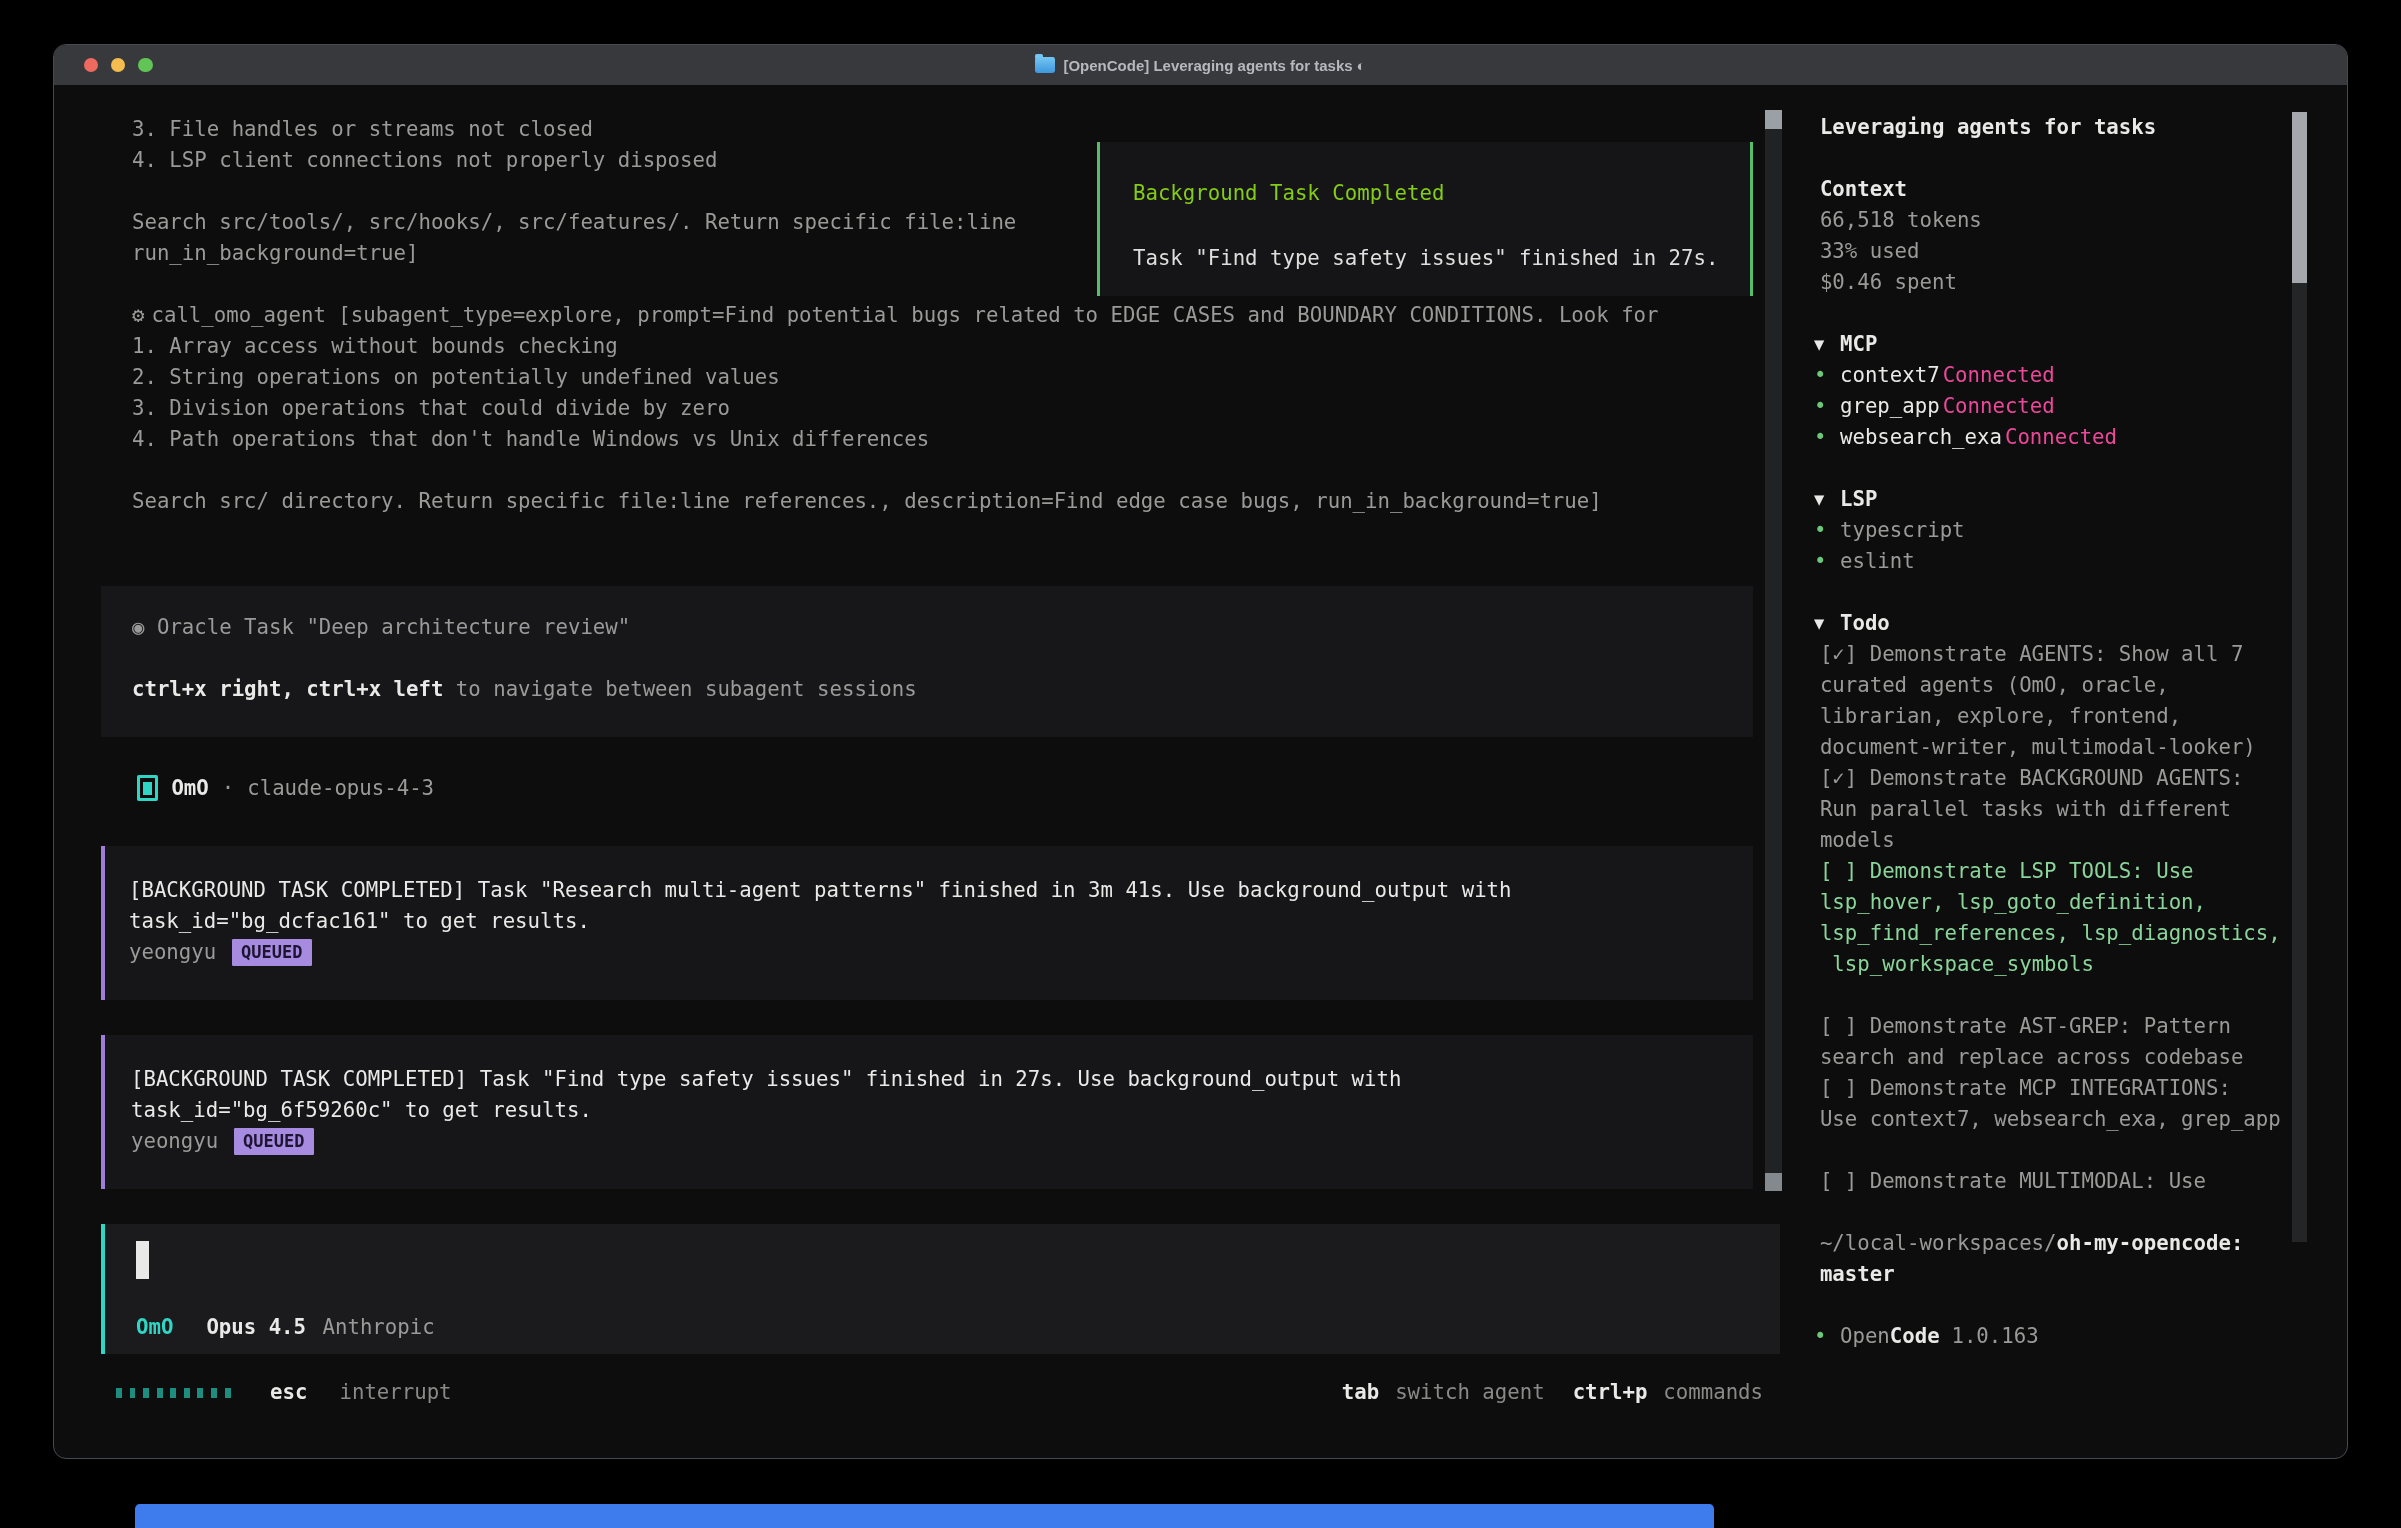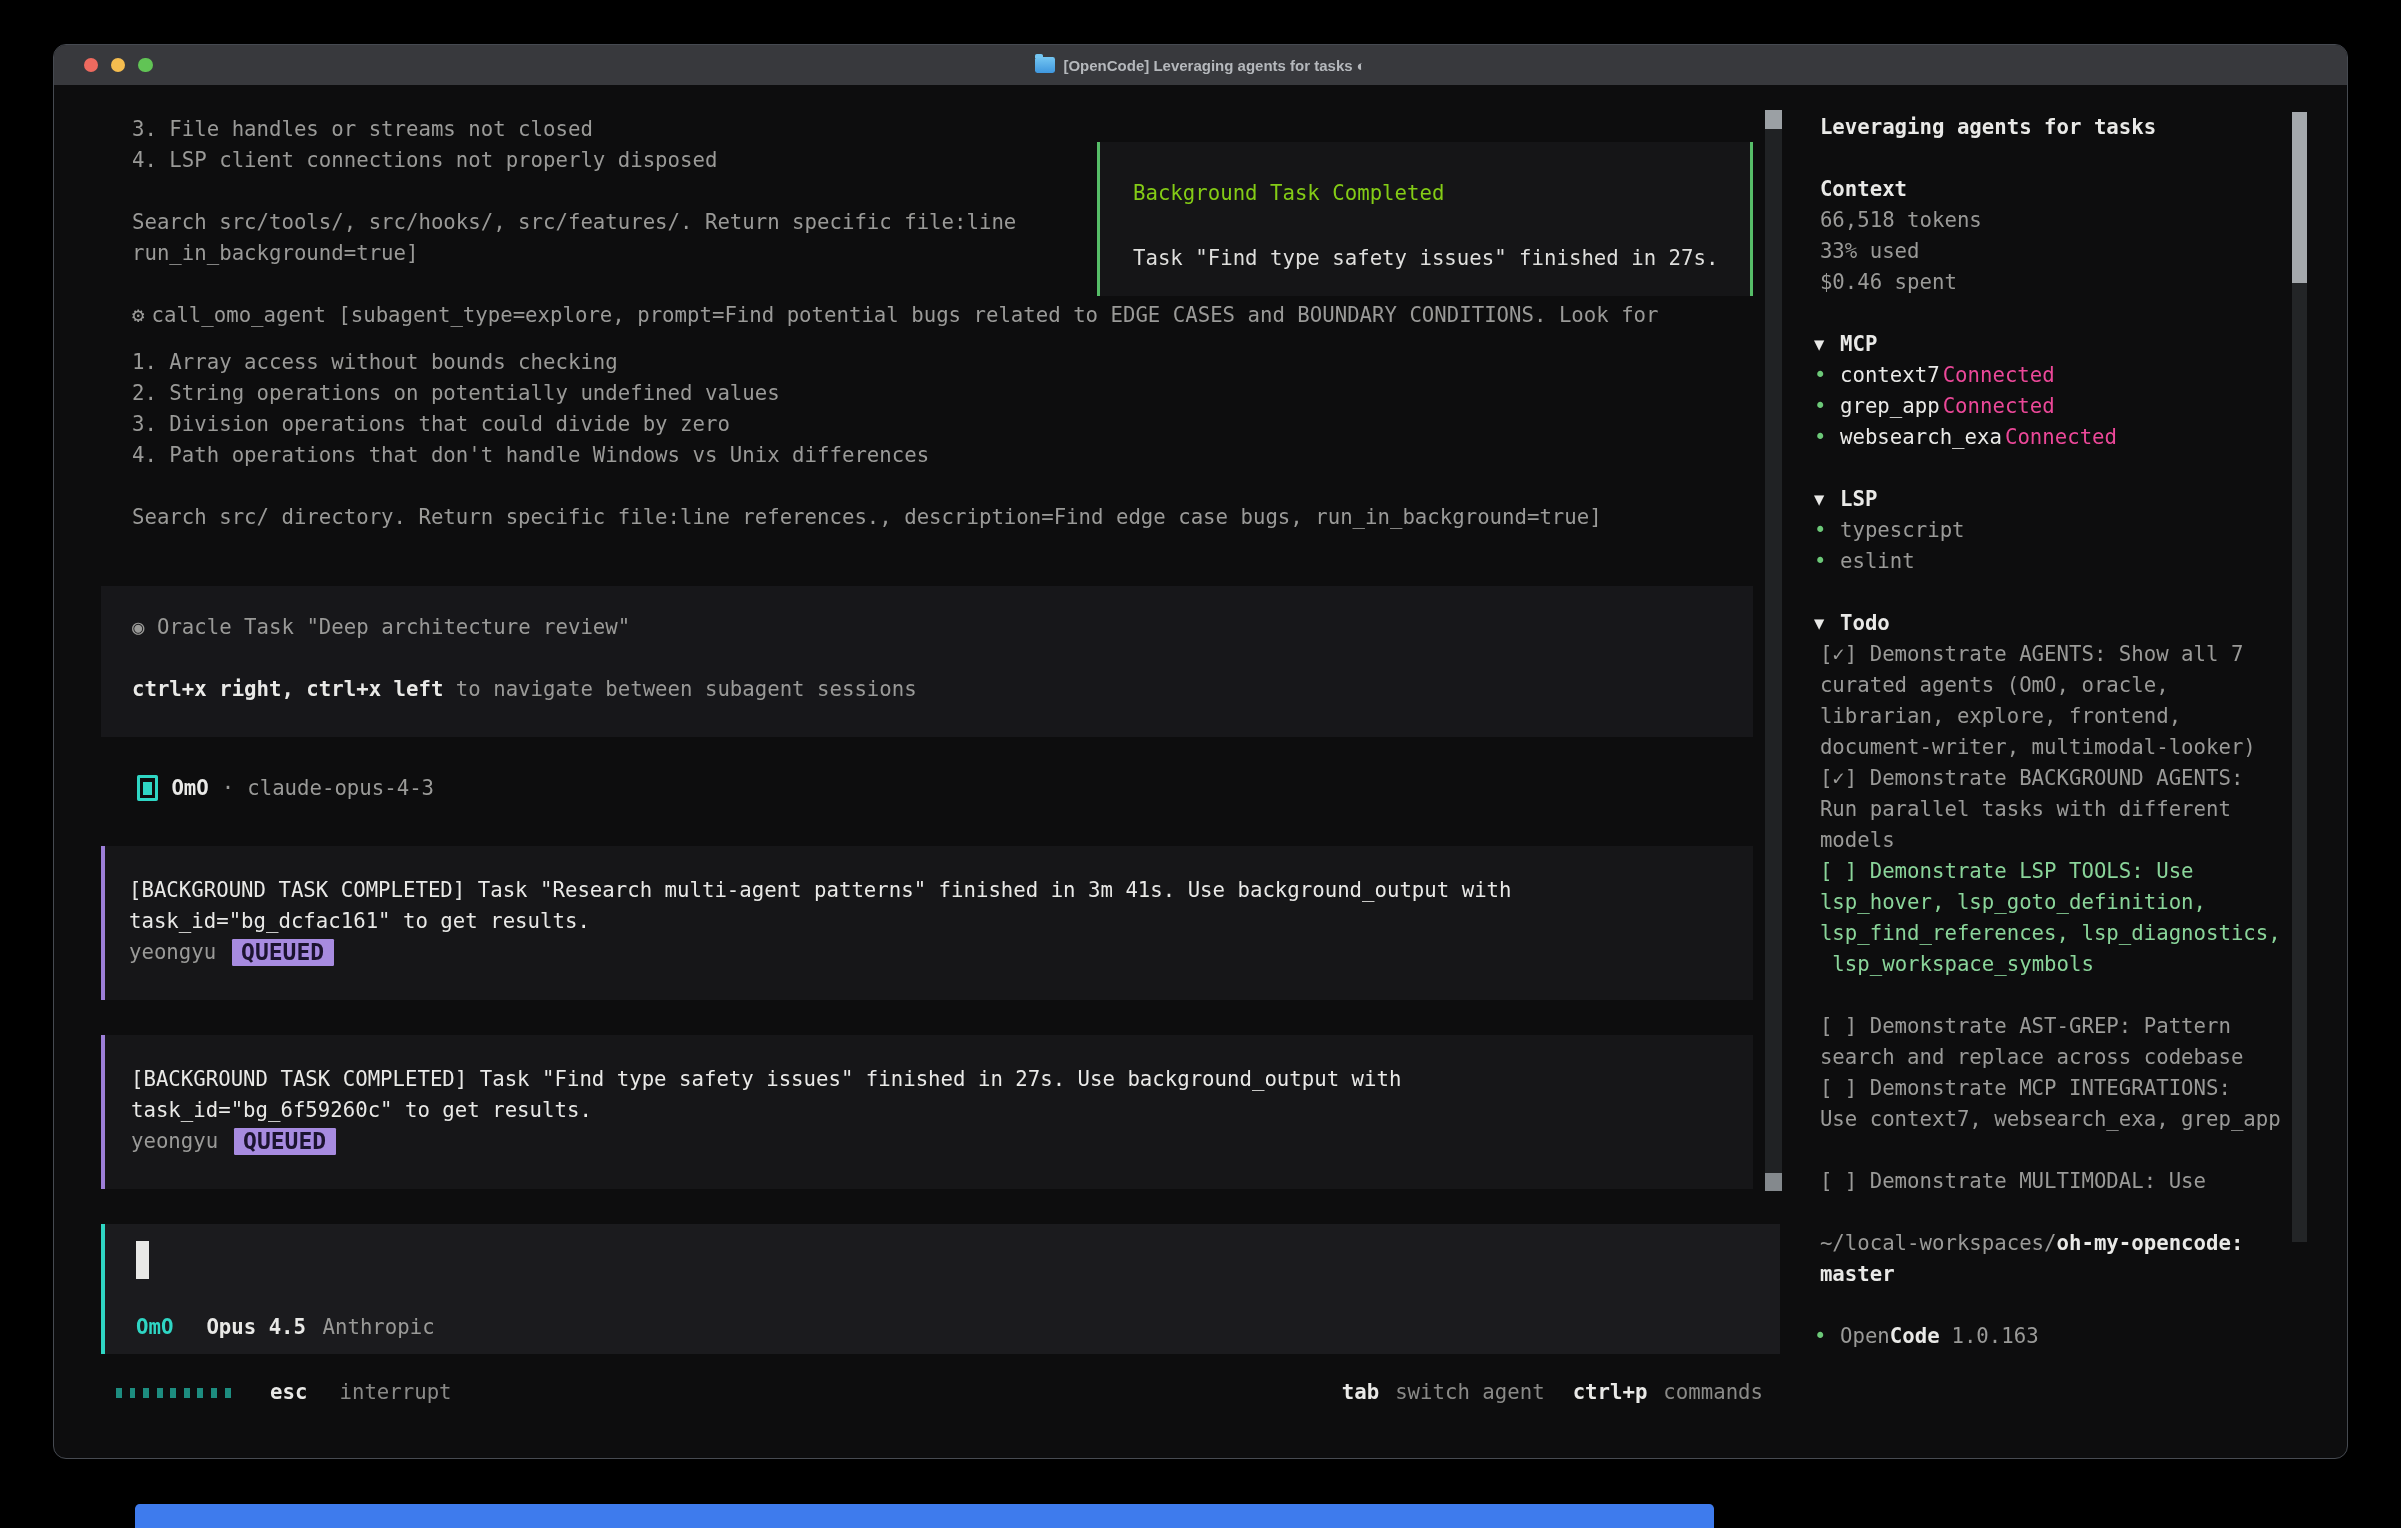--- a/index.html
+++ b/index.html
@@ -18,21 +18,21 @@
   .light.red{background:#ee6a5f;} .light.yellow{background:#f5bd4f;} .light.green{background:#61c455;}
   .titlewrap{display:flex;align-items:center;gap:8.3px;}
   .foldericon{width:20px;height:15.4px;background:linear-gradient(#74c6f2,#3f97de);border-radius:2.4px;position:relative;}
   .foldericon:before{content:"";position:absolute;left:0;top:-3px;width:8.3px;height:4.1px;background:#74c6f2;border-radius:1.8px 1.8px 0 0;}
   .titletext{font-family:"Liberation Sans","DejaVu Sans",sans-serif;font-size:15px;font-weight:bold;color:#b5b8bc;}
 
   
   .scrollback{position:absolute;color:#9a9a98;}
   #sb-top{left:78px;top:69px;width:1619px;}
   #toolrow{position:absolute;left:78px;top:255px;display:flex;gap:7px;color:#9a9a98;}
-  #sb-bottom{left:78px;top:286px;width:1619px;margin-top:16px;}
+  #sb-bottom{left:78px;top:286px;width:1619px;}
 
   
   .popup{position:absolute;left:1043px;top:97px;width:656px;height:154px;background:#151517;
          border-left:3.5px solid #56bd68;border-right:3.5px solid #56bd68;box-sizing:border-box;padding:36px 0 0 33px;}
   .popup-title{color:#84cc16;font-weight:normal;}
   .popup-body{color:#dfdfdd;margin-top:34px;}
 
   
   .oracle{position:absolute;left:47px;top:541px;width:1652px;height:151px;background:#17171a;
           box-sizing:border-box;padding:26px 0 0 31px;}
@@ -43,21 +43,21 @@
   .agent-icon{width:15.4px;height:20px;border:3px solid #2fd6c4;border-radius:1.8px;display:flex;align-items:center;justify-content:center;}
   .agent-icon i{display:block;width:9.5px;height:13px;background:#2fd6c4;}
 
   
   .msg{position:absolute;left:47px;width:1652px;height:154px;background:#161618;border-left:4.7px solid #9d7fd8;
        box-sizing:border-box;padding:29px 0 0 26px;}
   #msg0{top:801px;padding-left:24px;} #msg1{top:990px;}
   .msg-lines{color:#e9e9e7;white-space:pre-wrap;}
   .msg-meta{display:flex;align-items:center;height:31px;gap:15.4px;}
   .badge{display:inline-flex;align-items:center;background:#a78be0;color:#1c1430;font-weight:bold;
-         font-size:23px;padding:2.4px 9.5px;border-radius:1.2px;line-height:22.5px;}
+         font-size:17px;padding:2.4px 9.5px;border-radius:1.2px;line-height:22.5px;}
 
   
   .inputbox{position:absolute;left:47px;top:1179px;width:1679px;height:130px;background:#1b1b1e;
             border-left:4.7px solid #2fd6c4;box-sizing:border-box;}
   .cursor{position:absolute;left:31px;top:16.5px;width:13px;height:38px;background:#e9e9e7;}
   .input-meta{position:absolute;left:31px;top:88px;display:flex;align-items:center;}
   .input-meta .model{margin-left:33px;} .input-meta .provider{margin-left:16.5px;}
 
   
   .status-left{position:absolute;left:62px;top:1332px;display:flex;align-items:center;height:31px;gap:16px;}

